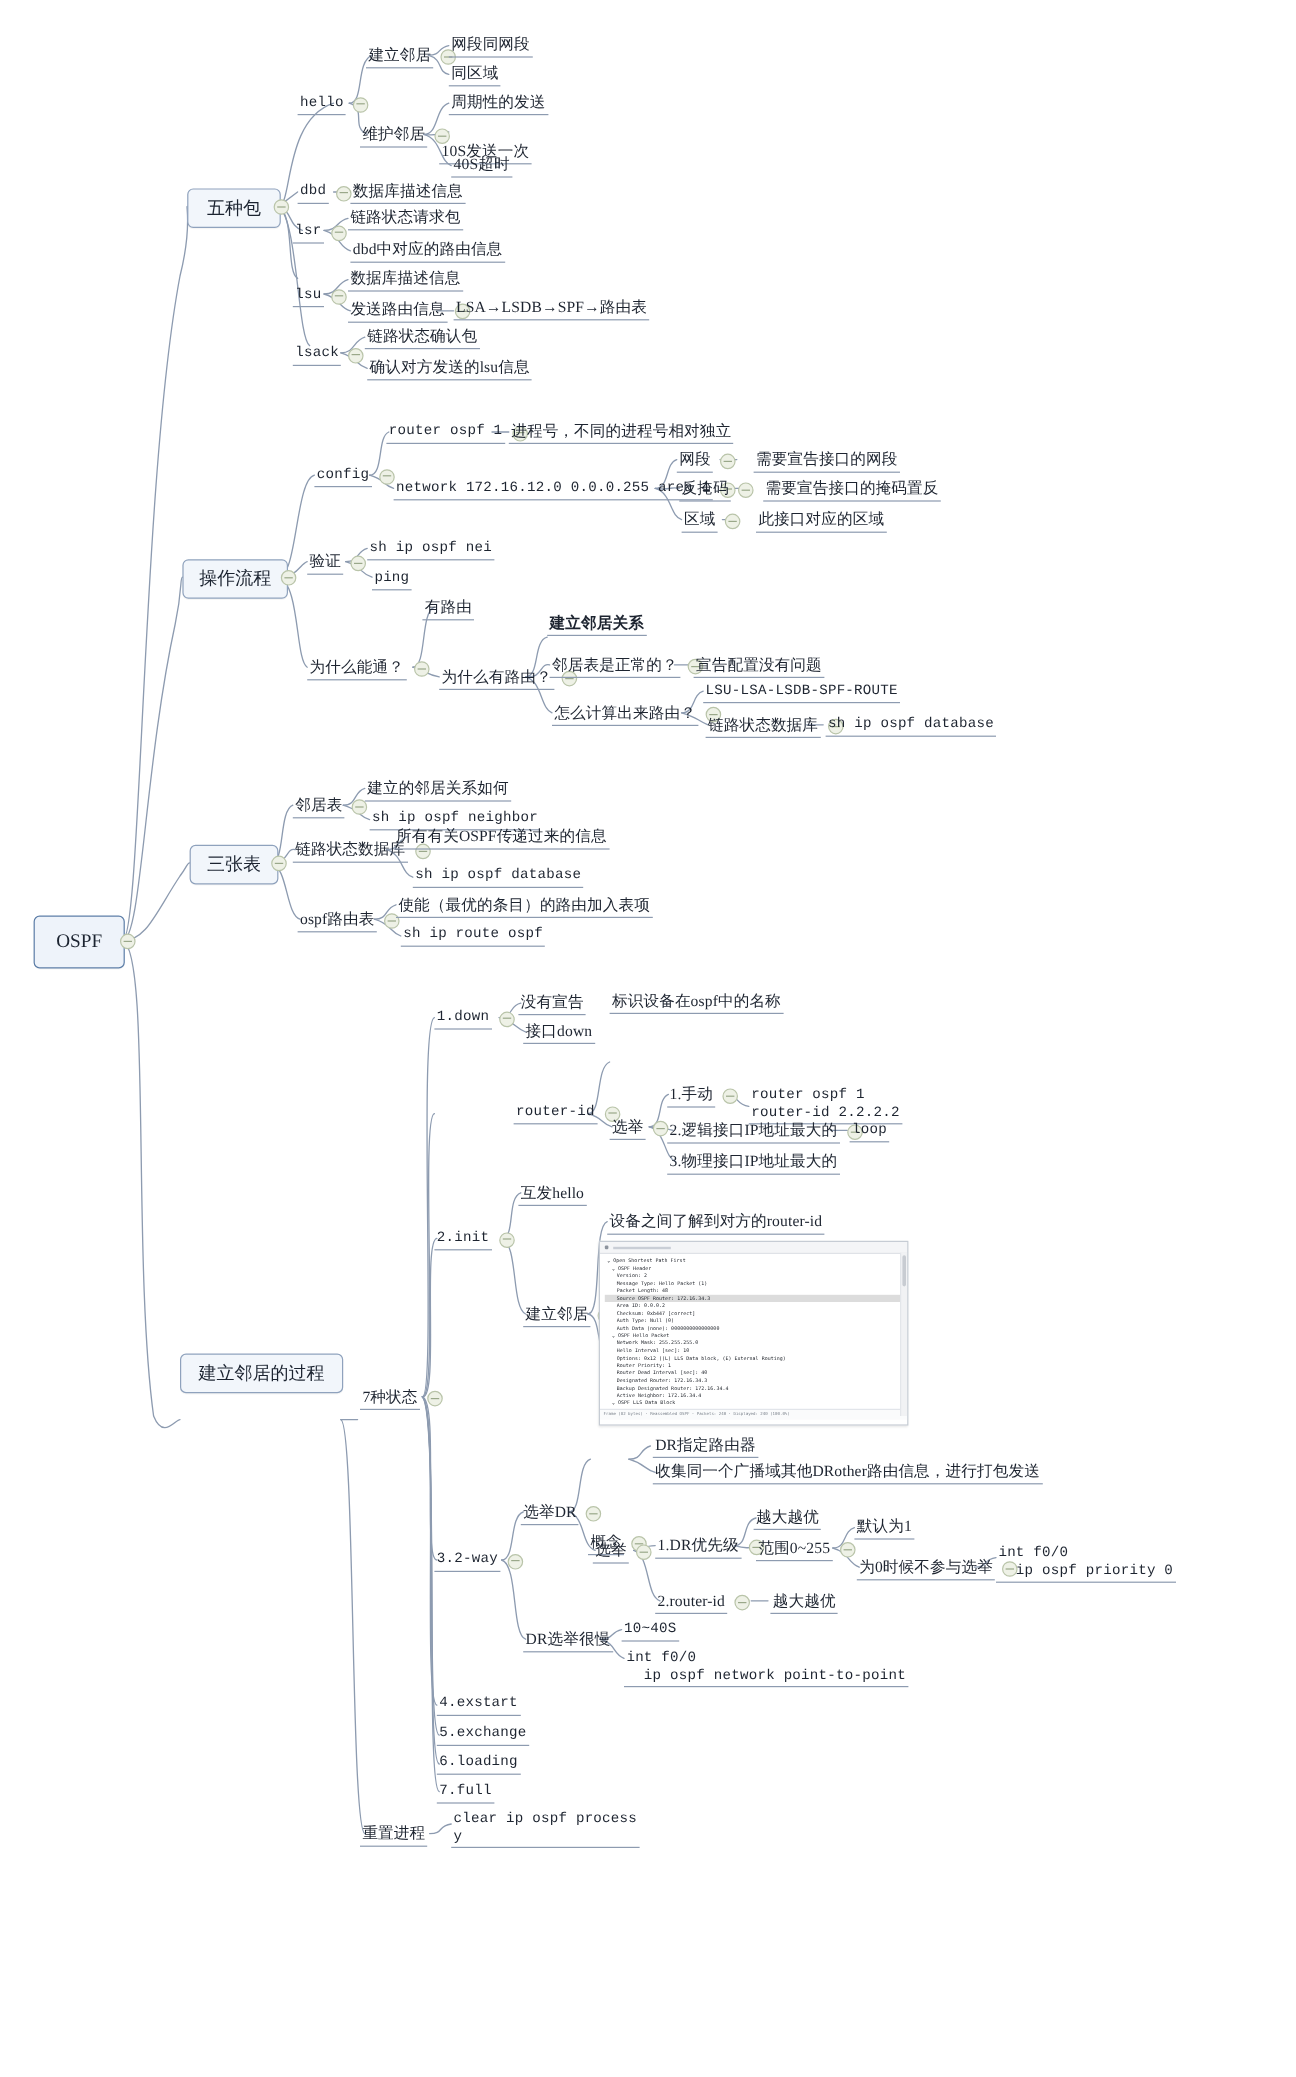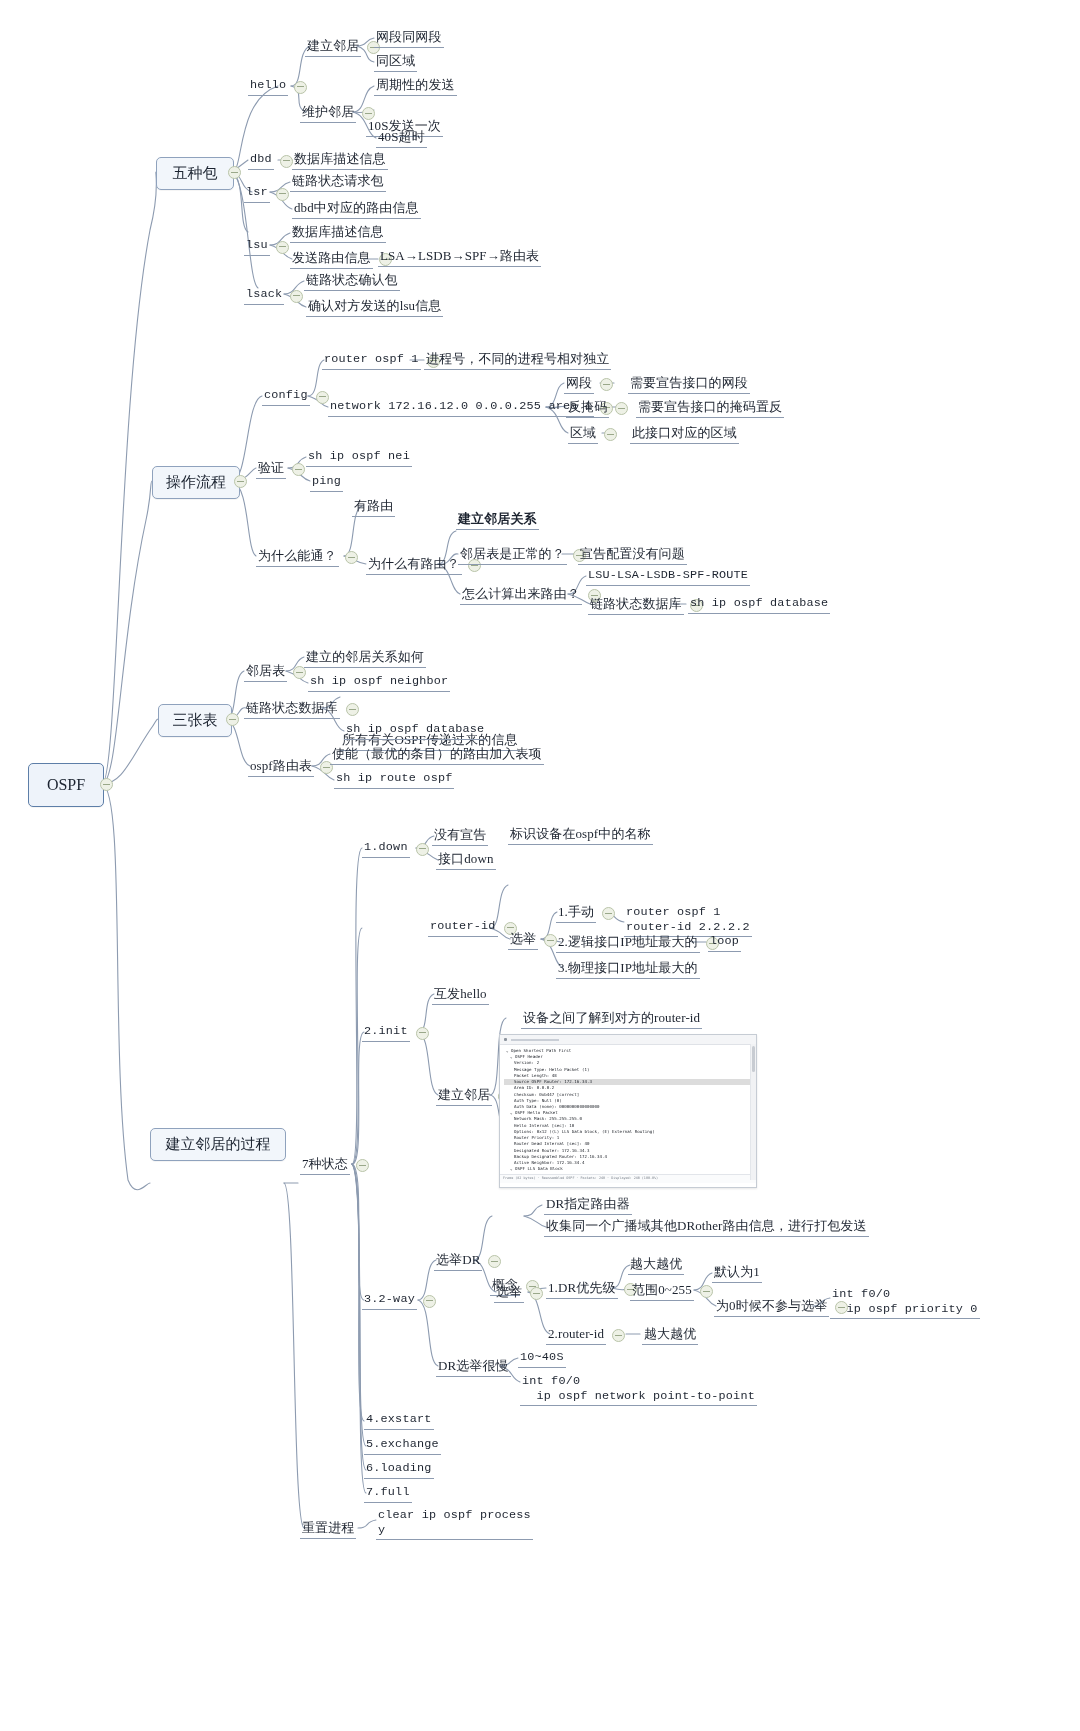--- a/index.html
+++ b/index.html
@@ -433,21 +433,21 @@
   <div class="node" style="left:304px;top:650px;">
     <span class="txt han ul">建立的邻居关系如何</span>
   </div>
   <div class="node" style="left:308px;top:675px;">
     <span class="txt mono ul">sh ip ospf neighbor</span>
   </div>
 
   <div class="node" style="left:244px;top:701px;">
     <span class="txt han ul">链路状态数据库</span><span class="bullet"></span>
   </div>
-  <div class="node" style="left:340px;top:690px;margin-top:43px;">
+  <div class="node" style="left:328px;top:690px;">
     <span class="txt han ul">所有有关OSPF传递过来的信息</span>
   </div>
   <div class="node" style="left:344px;top:723px;">
     <span class="txt mono ul">sh ip ospf database</span>
   </div>
 
   <div class="node" style="left:248px;top:759px;">
     <span class="txt han ul">ospf路由表</span><span class="bullet"></span>
   </div>
   <div class="node" style="left:330px;top:747px;">
@@ -503,21 +503,21 @@
 
   <div class="node" style="left:362px;top:1025px;">
     <span class="txt mono ul">2.init</span><span class="bullet"></span>
   </div>
   <div class="node" style="left:432px;top:987px;">
     <span class="txt han ul">互发hello</span>
   </div>
   <div class="node" style="left:436px;top:1088px;">
     <span class="txt han ul">建立邻居</span><span class="bullet"></span>
   </div>
-  <div class="node" style="left:506px;top:1011px;margin-left:15px;">
+  <div class="node" style="left:506px;top:1011px;">
     <span class="txt han ul">设备之间了解到对方的router-id</span>
   </div>
 
   <div class="capture" style="left:499px;top:1034px;width:256px;height:152px;">
     <div class="cap-toolbar">
       <span class="dot"></span>
       <span class="bar"></span>
     </div>
     <div class="cap-body" id="cap-body">
         <div class="ln" style="padding-left: 2px;">⌄ Open Shortest Path First</div>

